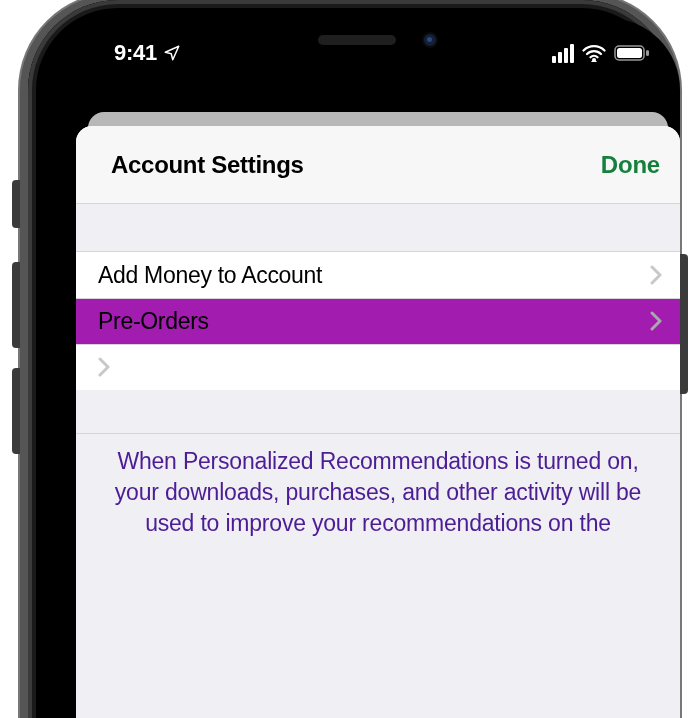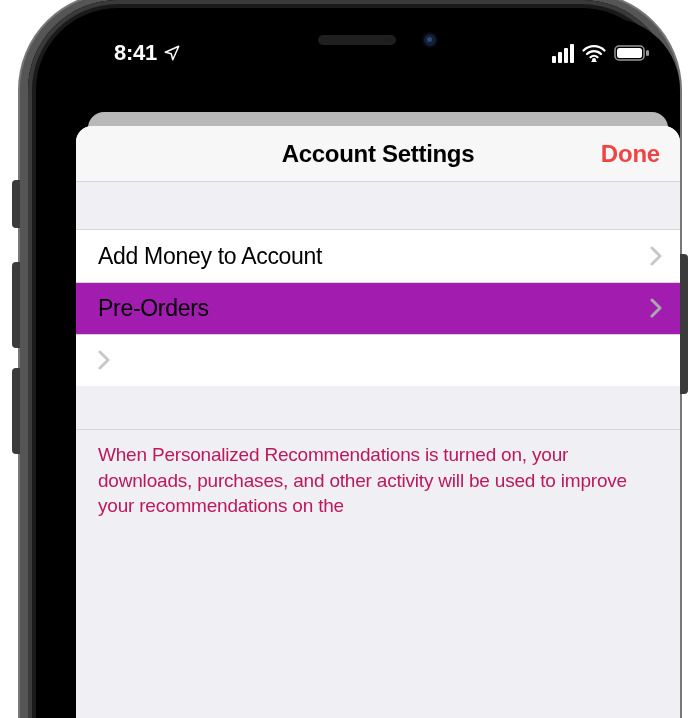--- a/index.html
+++ b/index.html
@@ -156,58 +156,58 @@
       top: 108px;
       left: 0;
       right: 0;
       height: 900px;
       background: #efeff4;
       border-radius: 16px 16px 0 0;
       overflow: hidden;
     }
     
     .nav-header {
-      height: 56px;
+      height: 78px;
       background: #f7f7f8;
       border-bottom: 1px solid #d6d6d8;
       display: flex;
       align-items: center;
-      justify-content: center;
-      position: relative;
+      position: relative;
+      padding-left: 35px;
     }
     .nav-title {
       font-size: 24px;
       font-weight: 600;
       color: #000;
       letter-spacing: -0.3px;
     }
     .nav-done {
       position: absolute;
       right: 20px;
       font-size: 24px;
       font-weight: 600;
-      color: #ef4444;
+      color: #15803d;
       letter-spacing: -0.2px;
     }
     
     .content {
       background: #efeff4;
     }
     .section-gap {
       height: 48px;
       border-bottom: 1px solid #d6d6d8;
     }
     .section-gap.short {
       height: 44px;
     }
     .list {
       background: #fff;
     }
     .row {
-      height: 52px;
+      height: 46px;
       display: flex;
       align-items: center;
       justify-content: space-between;
       padding: 0 18px 0 22px;
       position: relative;
       background: #fff;
     }
     .row.highlight {
       background: #a21caf;
     }
@@ -255,45 +255,46 @@
       top: 3px;
       width: 36px;
       height: 36px;
       background: #fff;
       border-radius: 50%;
       box-shadow: 0 2px 4px rgba(0,0,0,0.25);
     }
     
     .footer-text {
       padding: 12px 22px 0 22px;
-      font-size: 19px;
+      font-size: 23px;
       line-height: 1.35;
-      color: #be185d;
+      color: #4c1d95;
       letter-spacing: -0.2px;
+      text-align: center;
     }
   </style>
 </head>
 <body>
 
 <div class="phone-outer"></div>
 <div class="side-button-left b1"></div>
 <div class="side-button-left b2"></div>
 <div class="side-button-left b3"></div>
 <div class="side-button-right b1"></div>
 <div class="phone-frame">
   <div class="screen">
 
     <div class="notch">
       <div class="speaker"></div>
       <div class="camera"></div>
     </div>
 
     <div class="status-bar">
       <div class="status-left">
-        <span>8:41</span>
+        <span>9:41</span>
         <span class="location-icon">
           <svg width="18" height="18" viewBox="0 0 24 24">
               <path d="M3 11 L21 3 L13 21 L11 13 Z" fill="none" stroke="#fff" stroke-width="2" stroke-linejoin="round"></path>
             </svg>
         </span>
       </div>
       <div class="status-right">
         <span class="cellular">
           <span></span>
             <span></span>

